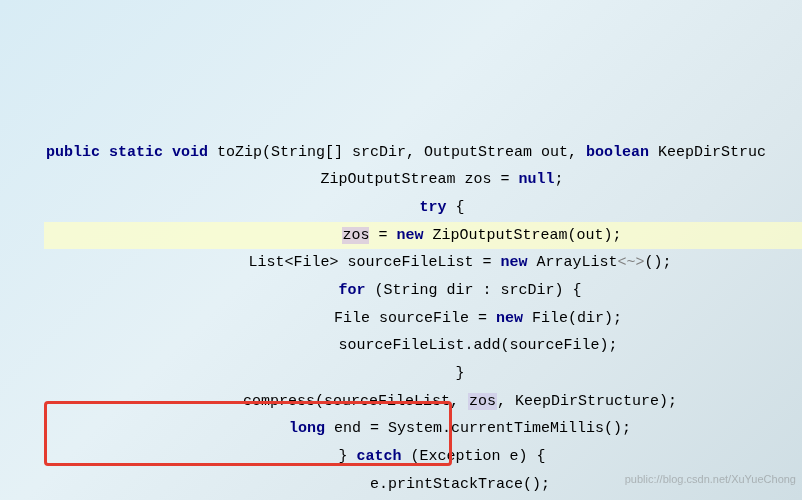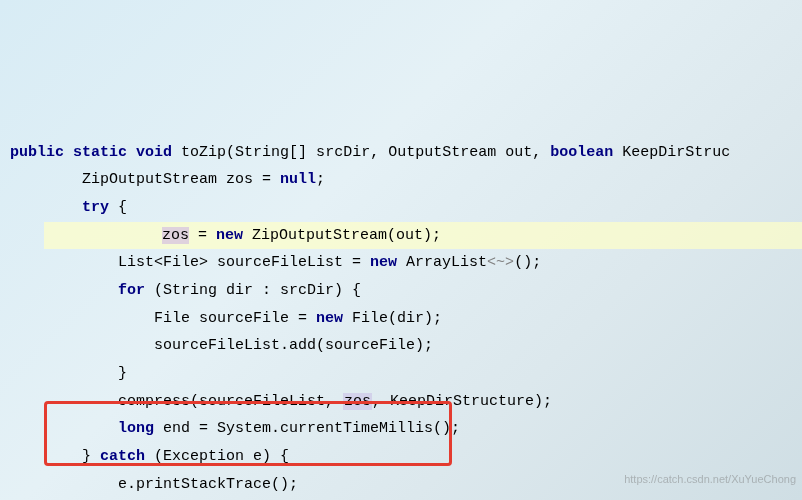--- a/index.html
+++ b/index.html
@@ -11,21 +11,21 @@
     white-space: pre;
     overflow: hidden;
     width: 802px;
     height: 500px;
     position: relative;
   }
   .code-area {
     position: relative;
     padding-top: 0px;
   }
-  .line { display: block; height: 27.7px; padding-left: 10px; }
+  .line { display: block; height: 27.7px; padding-left: 10px; text-align: center; }
   .kw { color: #000080; font-weight: bold; }
   .method-italic { }
   .generic-warn { color: #808080; }
   .hl-line { background: rgba(255, 255, 200, 0.7); margin-left: 44px; }
   .caret-bg { background: rgba(200, 170, 230, 0.5); }
   .usage-bg { background: rgba(200, 190, 230, 0.55); padding: 0 1px; }
   .redbox {
     position: absolute;
     border: 3px solid #e43b2f;
     border-radius: 4px;
@@ -48,16 +48,16 @@
 </head>
 <body>
 
 
 
 <div class="code-area">
 <span class="line"><span class="kw">public</span> <span class="kw">static</span> <span class="kw">void</span> <span>toZip</span><span>(String[] srcDir, OutputStream out, </span><span class="kw">boolean</span><span> KeepDirStruc</span></span><span class="line"><span>        </span><span>ZipOutputStream zos = </span><span class="kw">null</span><span>;</span></span><span class="line"><span>        </span><span class="kw">try</span><span> {</span></span><span class="line hl-line"><span>            </span><span class="caret-bg"><span>zos</span></span><span> = </span><span class="kw">new</span><span> ZipOutputStream(out);</span></span><span class="line"><span>            </span><span>List&lt;File&gt; sourceFileList = </span><span class="kw">new</span><span> ArrayList</span><span class="generic-warn">&lt;~&gt;</span><span>();</span></span><span class="line"><span>            </span><span class="kw">for</span><span> (String dir : srcDir) {</span></span><span class="line"><span>                </span><span>File sourceFile = </span><span class="kw">new</span><span> File(dir);</span></span><span class="line"><span>                </span><span>sourceFileList.add(sourceFile);</span></span><span class="line"><span>            </span><span>}</span></span><span class="line"><span>            </span><span class="method-italic">compress</span><span>(sourceFileList, </span><span class="usage-bg">zos</span><span>, KeepDirStructure);</span></span><span class="line"><span>            </span><span class="kw">long</span><span> end = System.</span><span class="method-italic">currentTimeMillis</span><span>();</span></span><span class="line"><span>        </span><span>} </span><span class="kw">catch</span><span> (Exception e) {</span></span><span class="line"><span>            </span><span>e.printStackTrace();</span></span><span class="line"></span>
 </div>
 
 <div class="redbox"></div>
-<div class="watermark">https://catch.csdn.net/XuYueChong</div>
+<div class="watermark">public://blog.csdn.net/XuYueChong</div>
 
 
 
 
 </body></html>

